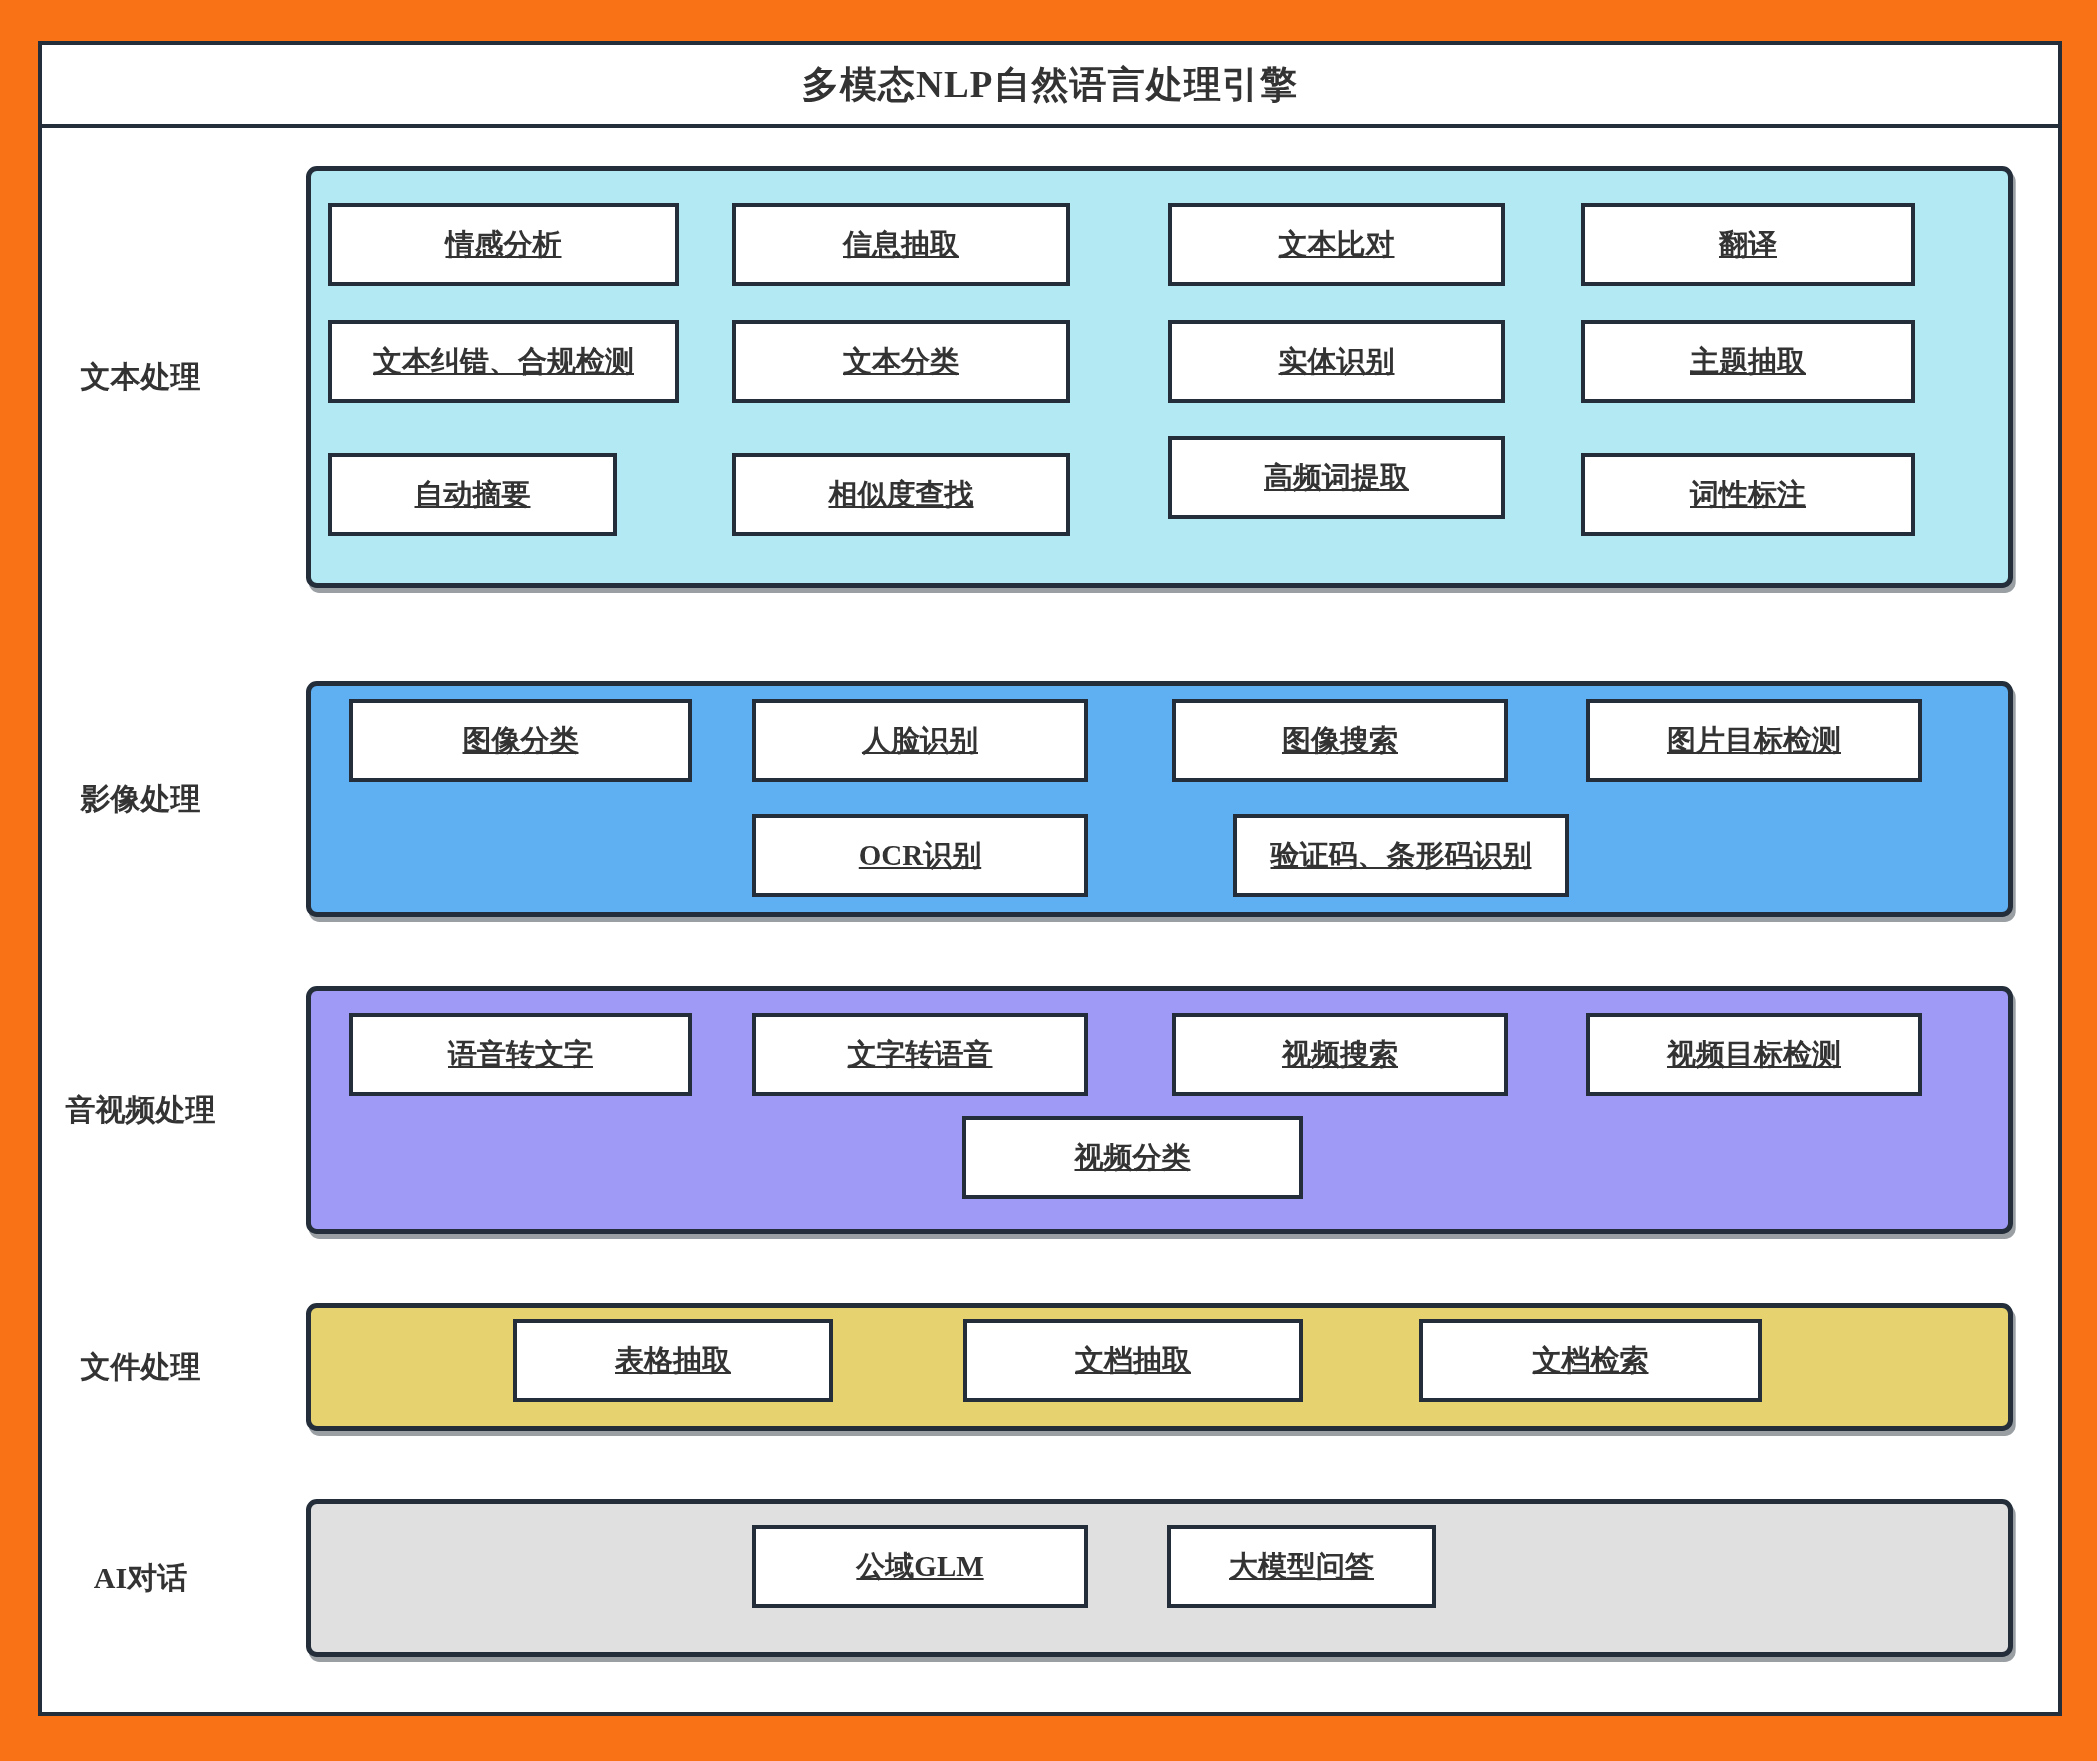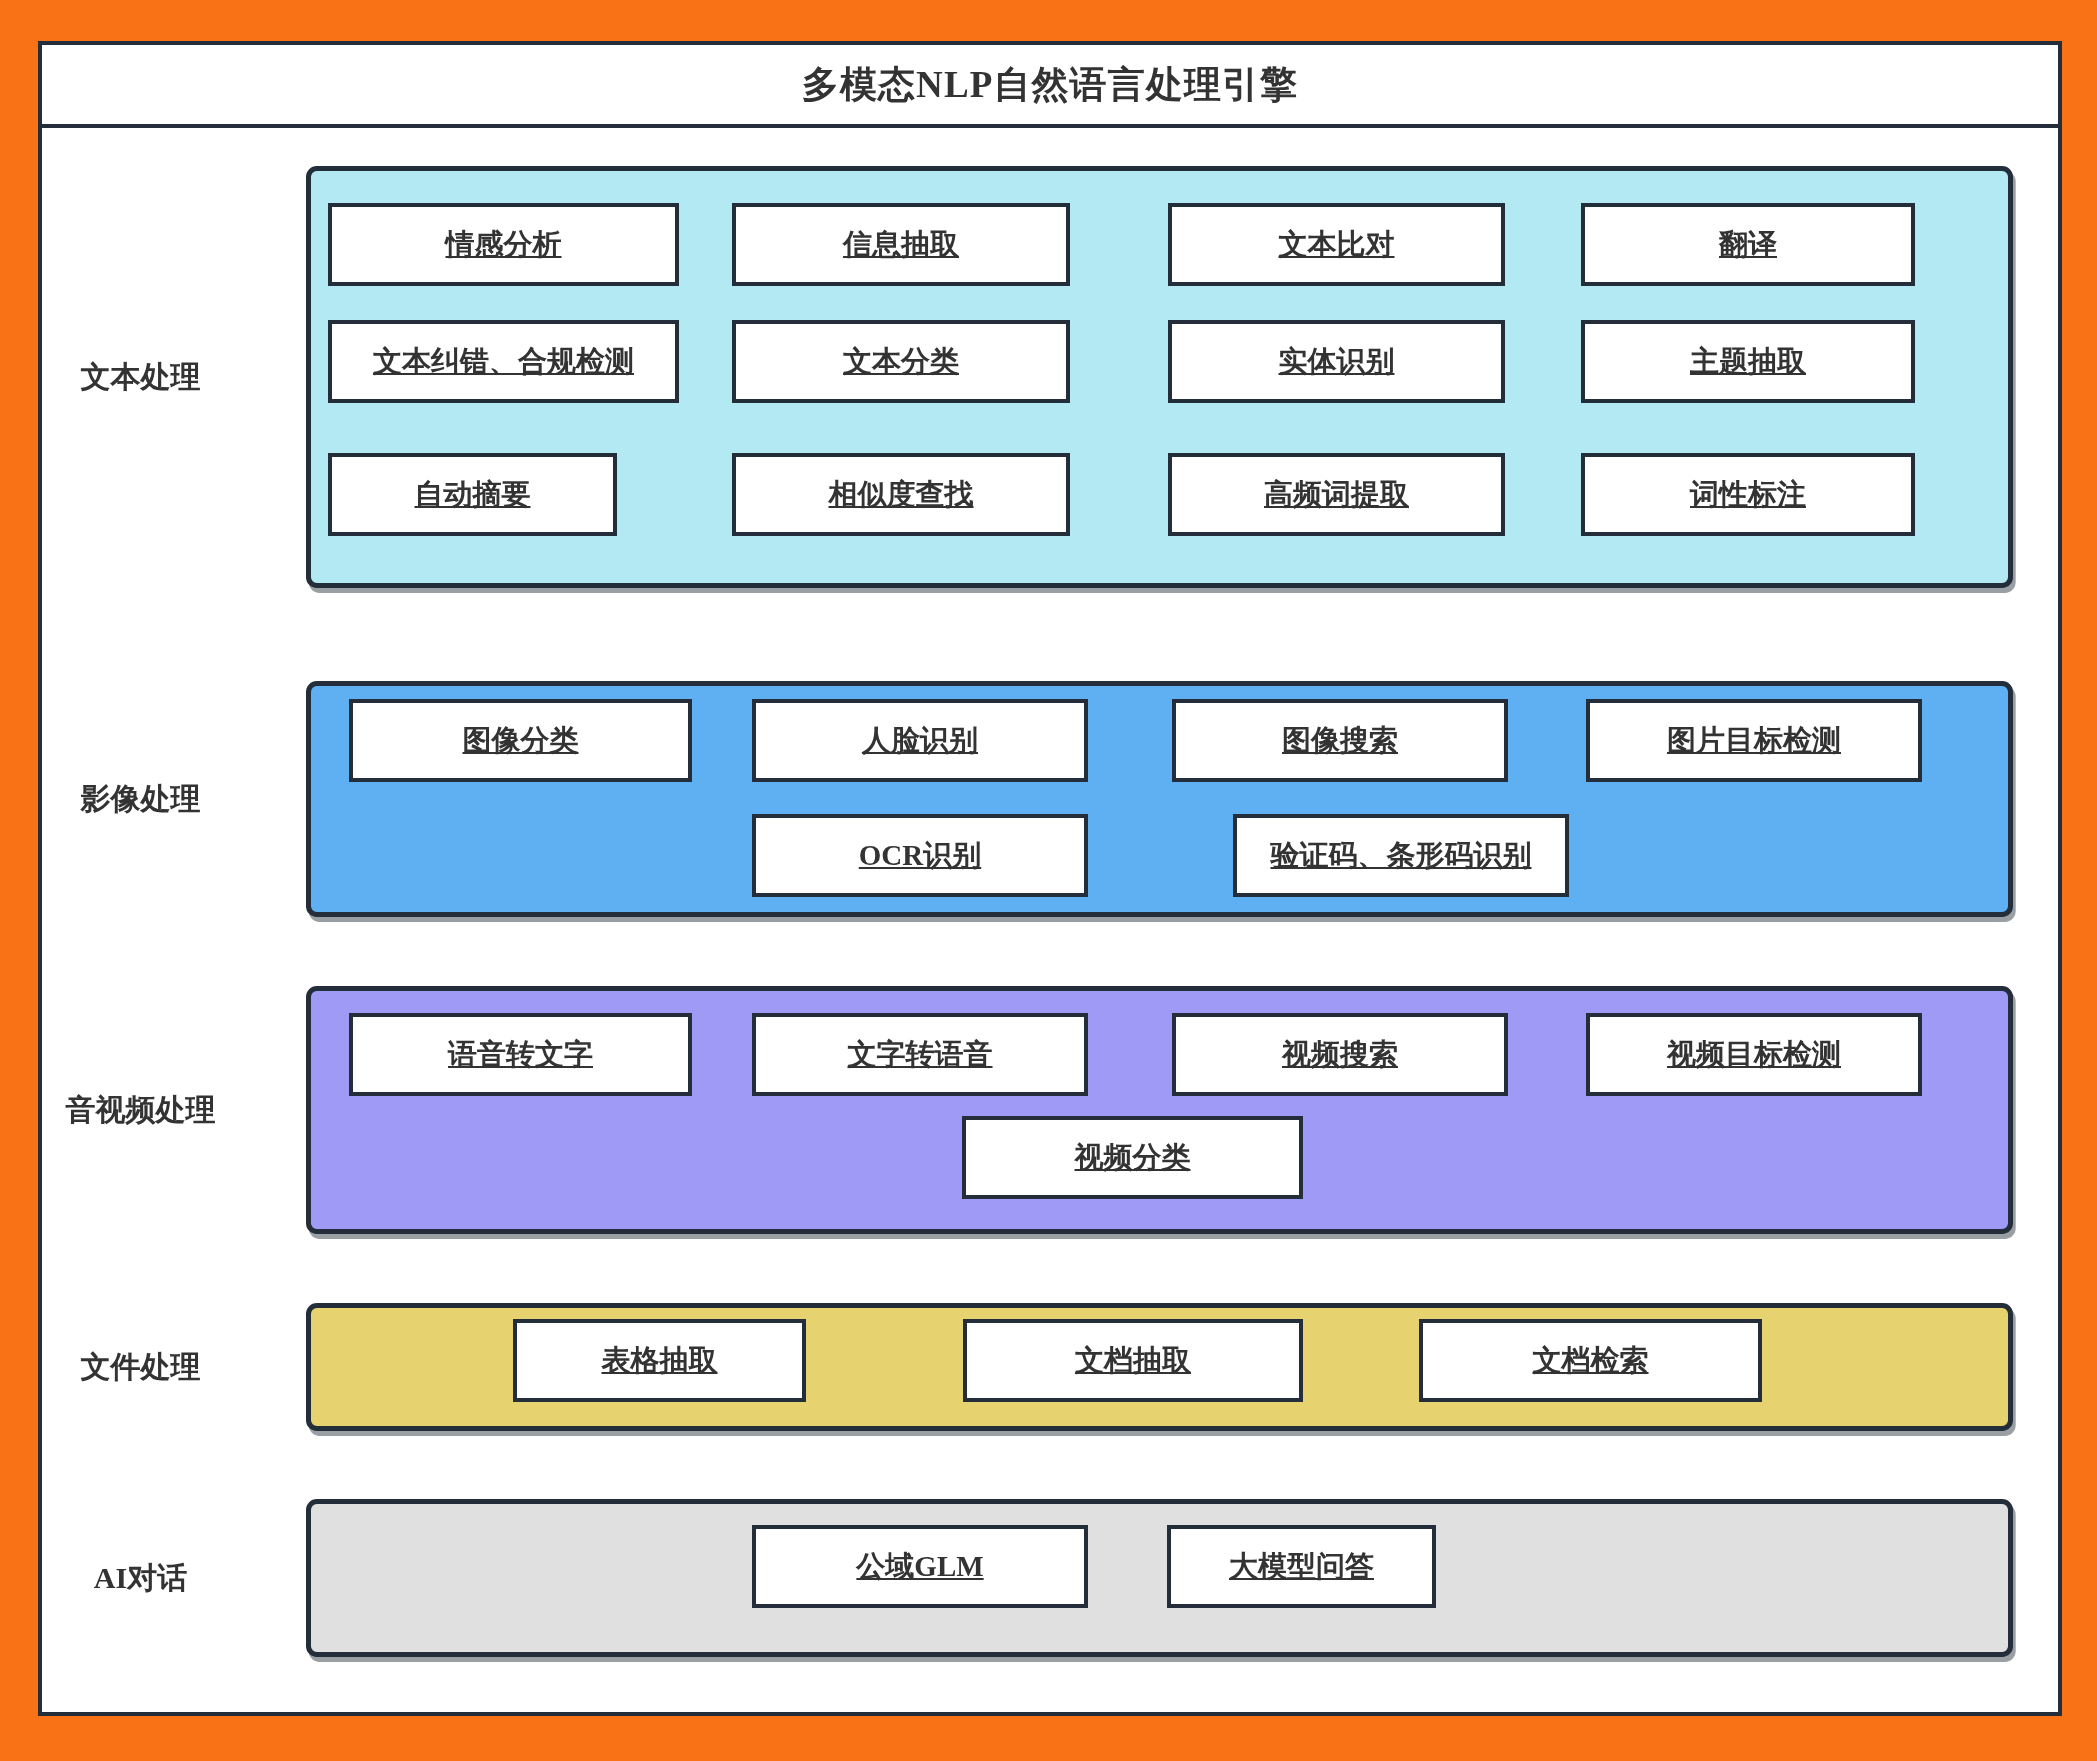--- a/index.html
+++ b/index.html
@@ -93,37 +93,37 @@
   <div class="box" style="left:328px;top:203px;width:351px">情感分析</div>
   <div class="box" style="left:732px;top:203px;width:338px">信息抽取</div>
   <div class="box" style="left:1168px;top:203px;width:337px">文本比对</div>
   <div class="box" style="left:1581px;top:203px;width:334px">翻译</div>
   <div class="box" style="left:328px;top:320px;width:351px">文本纠错、合规检测</div>
   <div class="box" style="left:732px;top:320px;width:338px">文本分类</div>
   <div class="box" style="left:1168px;top:320px;width:337px">实体识别</div>
   <div class="box" style="left:1581px;top:320px;width:334px">主题抽取</div>
   <div class="box" style="left:328px;top:453px;width:289px">自动摘要</div>
   <div class="box" style="left:732px;top:453px;width:338px">相似度查找</div>
-  <div class="box" style="left:1168px;top:453px;width:337px">高频词提取</div>
+  <div class="box" style="left:1168px;top:436px;width:337px">高频词提取</div>
   <div class="box" style="left:1581px;top:453px;width:334px">词性标注</div>
 
   <div class="box" style="left:349px;top:699px;width:343px">图像分类</div>
   <div class="box" style="left:752px;top:699px;width:336px">人脸识别</div>
   <div class="box" style="left:1172px;top:699px;width:336px">图像搜索</div>
   <div class="box" style="left:1586px;top:699px;width:336px">图片目标检测</div>
   <div class="box" style="left:752px;top:814px;width:336px">OCR识别</div>
   <div class="box" style="left:1233px;top:814px;width:336px">验证码、条形码识别</div>
 
   <div class="box" style="left:349px;top:1013px;width:343px">语音转文字</div>
   <div class="box" style="left:752px;top:1013px;width:336px">文字转语音</div>
   <div class="box" style="left:1172px;top:1013px;width:336px">视频搜索</div>
   <div class="box" style="left:1586px;top:1013px;width:336px">视频目标检测</div>
   <div class="box" style="left:962px;top:1116px;width:341px">视频分类</div>
 
-  <div class="box" style="left:513px;top:1319px;width:293px">表格抽取</div>
+  <div class="box" style="left:513px;top:1319px;width:320px">表格抽取</div>
   <div class="box" style="left:963px;top:1319px;width:340px">文档抽取</div>
   <div class="box" style="left:1419px;top:1319px;width:343px">文档检索</div>
 
   <div class="box" style="left:752px;top:1525px;width:336px">公域GLM</div>
   <div class="box" style="left:1167px;top:1525px;width:269px">大模型问答</div>
 
 </div>
 
 
 </body></html>

